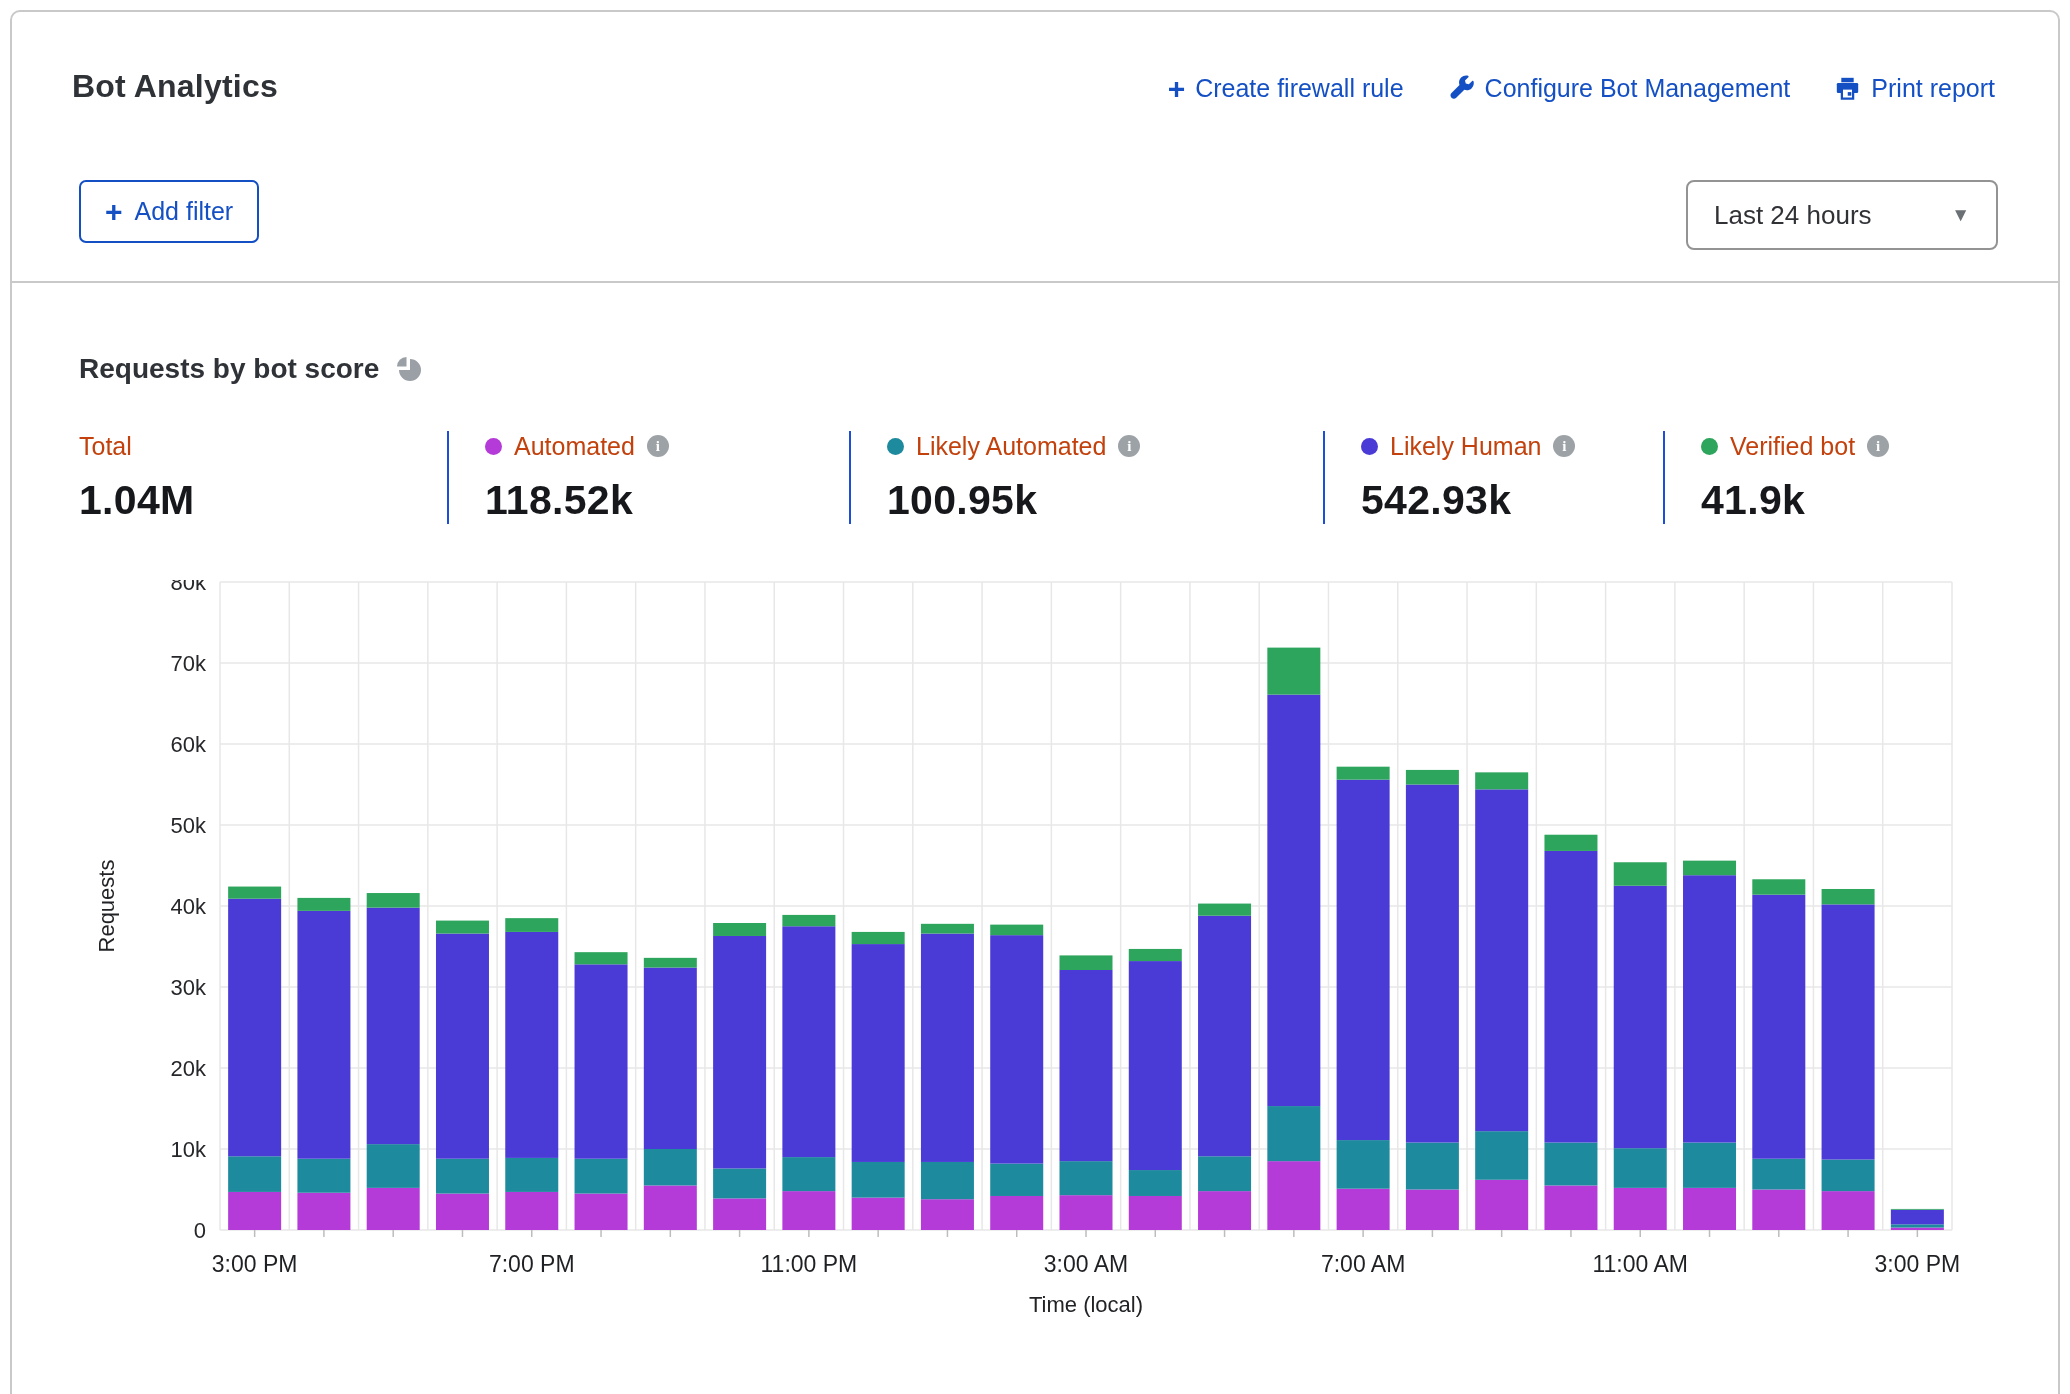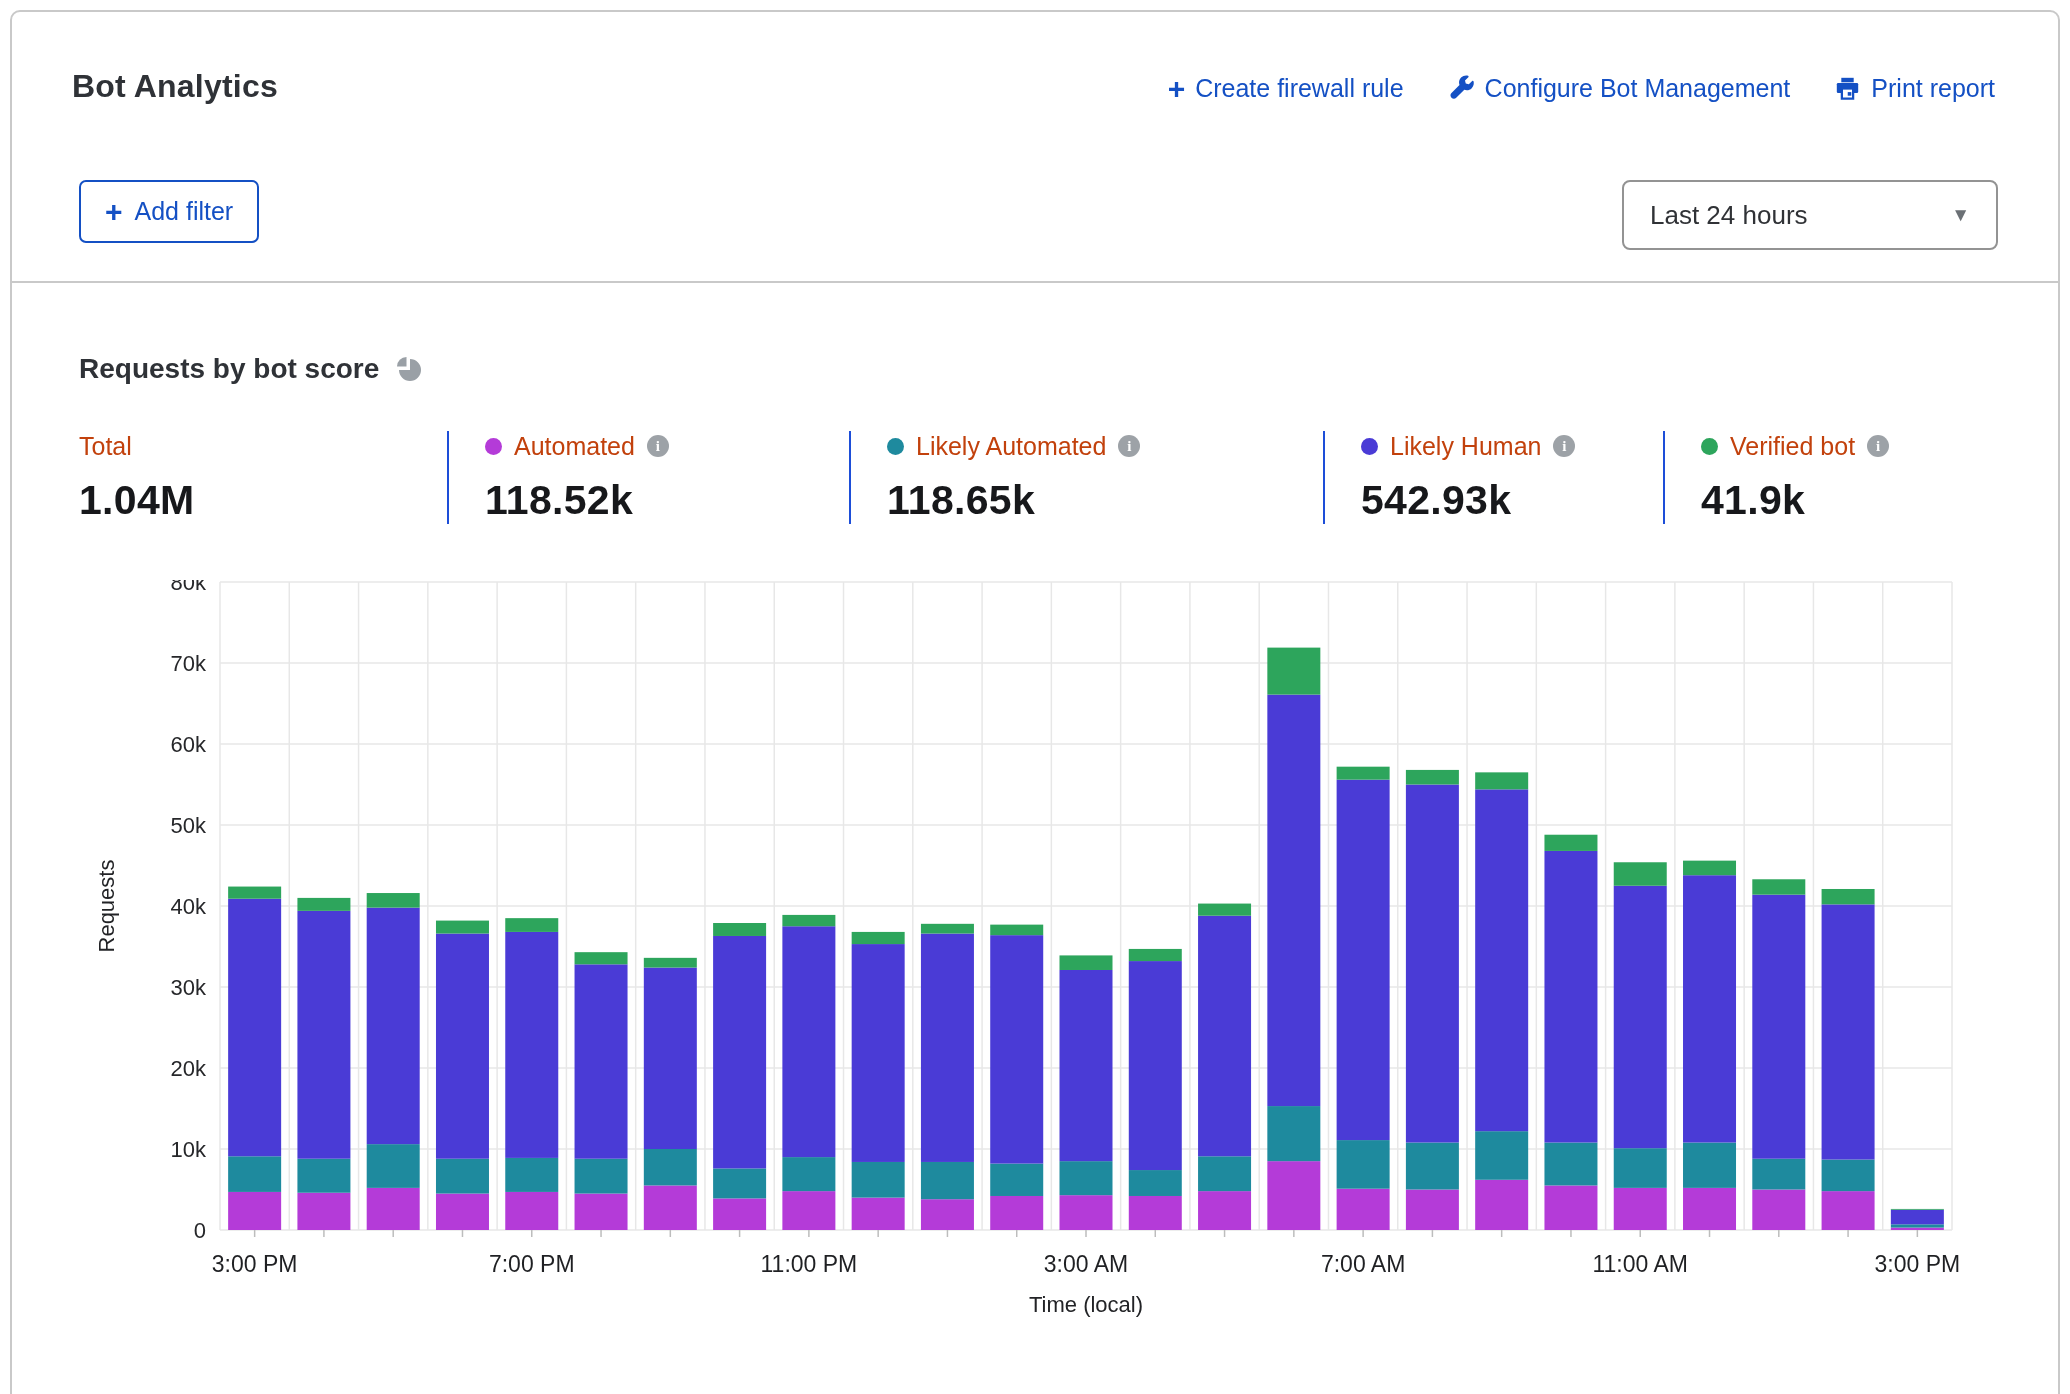--- a/index.html
+++ b/index.html
@@ -29,21 +29,21 @@
   .action-link svg { display:block; }
 
   .filter-row { position:absolute; left:67px; right:60px; top:168px; display:flex; justify-content:space-between; align-items:flex-start; }
   .add-filter-btn {
     display:flex; align-items:center; gap:12px;
     border:2px solid #1450c4; border-radius:7px; background:#fff;
     color:#1450c4; font-size:25px; padding:15px 24px; cursor:pointer;
     font-family:"Liberation Sans", sans-serif;
   }
   .time-range {
-    width:376px; height:70px; border:2px solid #939393; border-radius:8px;
+    width:312px; height:70px; border:2px solid #939393; border-radius:8px;
     display:flex; align-items:center; justify-content:space-between;
     padding:0 26px; font-size:26px; color:#303236; cursor:pointer; background:#fff;
   }
   .caret { color:#6b7075; font-size:19px; }
 
   
   .section { padding:0 60px 0 67px; }
   .section-title-row { margin-top:70px; display:flex; align-items:center; gap:16px;text-align:right; }
   .section-title { font-size:28px; font-weight:700; color:#2f3237; }
   .pie-icon svg { display:block; }
@@ -139,21 +139,21 @@
           <span class="info-icon">i</span>
         </div>
         <div class="stat-value">118.52k</div>
       </div>
       <div class="stat-col stat-c3">
         <div class="stat-label-row">
           <span class="dot" style="background: rgb(30, 138, 158);"></span>
           <span class="stat-label">Likely Automated</span>
           <span class="info-icon">i</span>
         </div>
-        <div class="stat-value">118.65k</div>
+        <div class="stat-value">100.95k</div>
       </div>
       <div class="stat-col stat-c4">
         <div class="stat-label-row">
           <span class="dot" style="background: rgb(74, 59, 214);"></span>
           <span class="stat-label">Likely Human</span>
           <span class="info-icon">i</span>
         </div>
         <div class="stat-value">542.93k</div>
       </div>
       <div class="stat-col">

